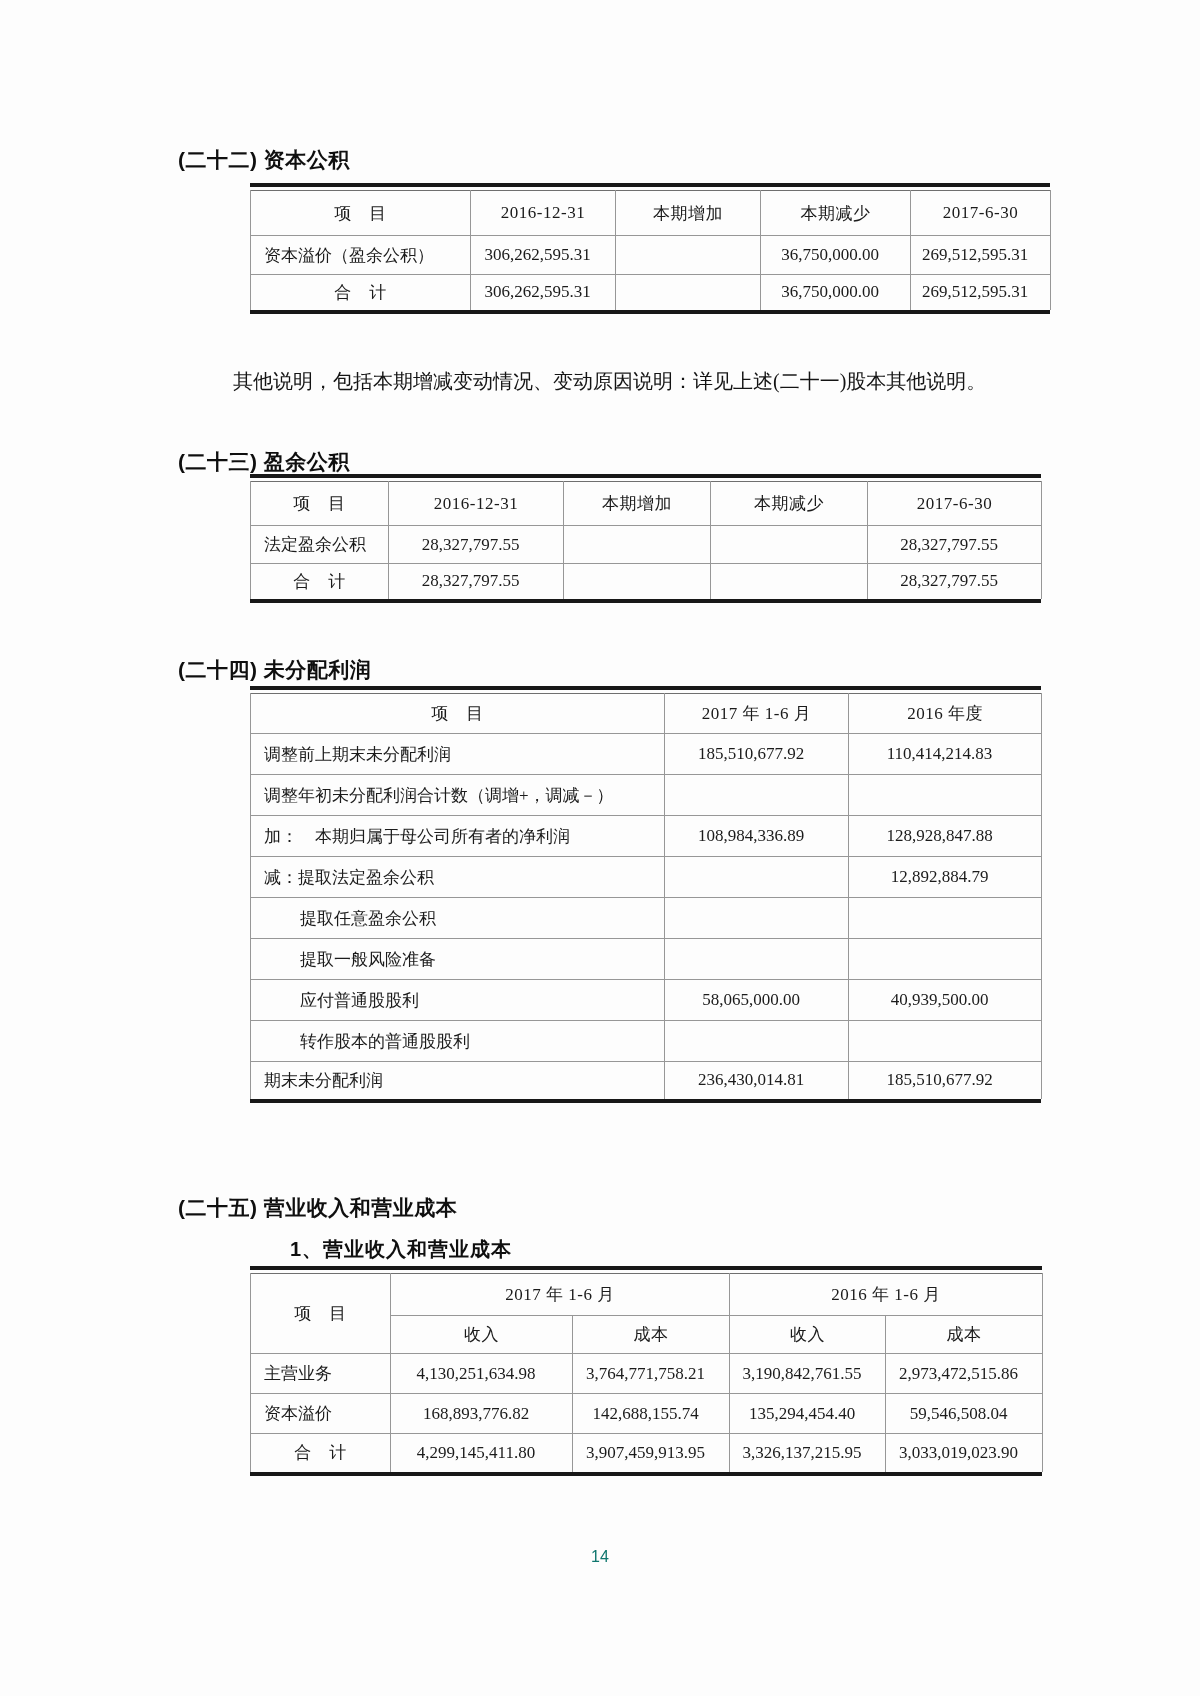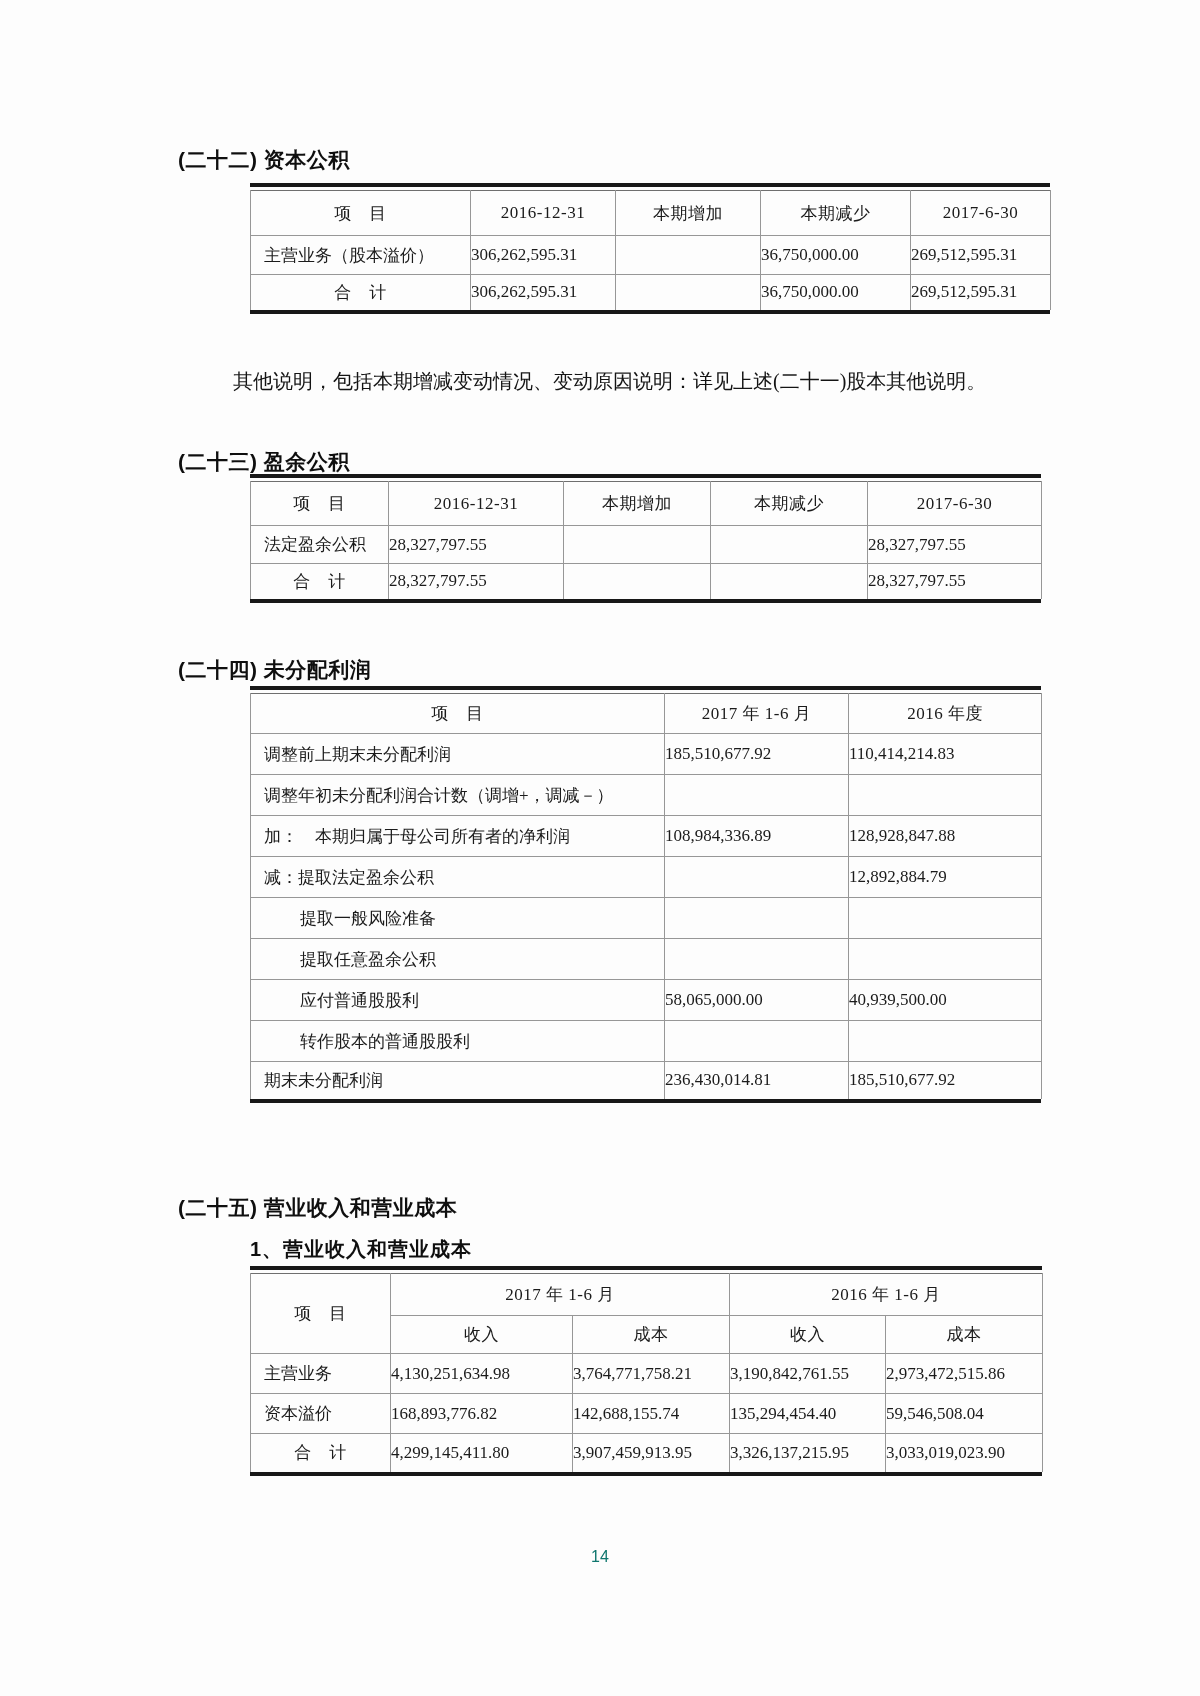--- a/index.html
+++ b/index.html
@@ -4,37 +4,37 @@
 <style>
   html,body{margin:0;padding:0;background:#ffffff;}
   .page{
     position:relative;width:1200px;height:1696px;background:#fdfdfd;
     font-family:"Liberation Serif","DejaVu Serif",serif;color:#1b1b1b;overflow:hidden;
   }
   .hd{
     position:absolute;font-family:"Liberation Sans","DejaVu Sans",sans-serif;
     font-weight:700;font-size:21px;color:#0f0f0f;white-space:nowrap;letter-spacing:.5px;
   }
-  .sub{font-size:20px;letter-spacing:1px;}
+  .sub{font-size:20px;letter-spacing:1px;margin-left:40px;}
   .twrap{
     position:absolute;border-top:4px solid #181818;border-bottom:4px solid #181818;
     padding-top:3px;background:transparent;
   }
   table{
     border-collapse:collapse;table-layout:fixed;width:100%;
     border-top:1px solid #6f6f6f;font-size:17px;color:#1b1b1b;
   }
   th,td{
     border-left:1px solid #979797;border-right:1px solid #979797;border-bottom:1px solid #979797;
     font-weight:400;padding:0;vertical-align:middle;white-space:nowrap;overflow:hidden;
   }
   tr:last-child>td{border-bottom:none;}
   .lbl{text-align:left;padding-left:13px;}
   .ind{padding-left:49px;}
-  .num{text-align:left;padding-right:11px;}
+  .num{text-align:center;padding-right:11px;}
   .ctr{text-align:center;letter-spacing:.5px;}
   .note{position:absolute;font-size:20px;white-space:nowrap;color:#141414;}
   .pageno{
     position:absolute;left:0;width:100%;text-align:center;
     font-family:"Liberation Sans","DejaVu Sans",sans-serif;font-size:16px;color:#0f766e;
   }
 </style>
 </head>
 <body>
 
@@ -52,21 +52,21 @@
         </colgroup>
       <tbody>
           <tr style="height:45px">
         <th class="ctr">项　目</th>
         <th class="ctr">2016-12-31</th>
         <th class="ctr">本期增加</th>
         <th class="ctr">本期减少</th>
         <th class="ctr">2017-6-30</th>
       </tr>
       <tr style="height:39px">
-        <td class="lbl">主营业务（股本溢价）</td>
+        <td class="lbl">资本溢价（盈余公积）</td>
         <td class="num">306,262,595.31</td>
         <td class="num"></td>
         <td class="num">36,750,000.00</td>
         <td class="num">269,512,595.31</td>
       </tr>
       <tr style="height:35px">
         <td class="ctr">合　计</td>
         <td class="num">306,262,595.31</td>
         <td class="num"></td>
         <td class="num">36,750,000.00</td>
@@ -141,26 +141,26 @@
         <td class="lbl">加：　本期归属于母公司所有者的净利润</td>
         <td class="num">108,984,336.89</td>
         <td class="num">128,928,847.88</td>
       </tr>
       <tr style="height:41px">
         <td class="lbl">减：提取法定盈余公积</td>
         <td class="num"></td>
         <td class="num">12,892,884.79</td>
       </tr>
       <tr style="height:41px">
+        <td class="lbl ind">提取任意盈余公积</td>
+        <td class="num"></td>
+        <td class="num"></td>
+      </tr>
+      <tr style="height:41px">
         <td class="lbl ind">提取一般风险准备</td>
-        <td class="num"></td>
-        <td class="num"></td>
-      </tr>
-      <tr style="height:41px">
-        <td class="lbl ind">提取任意盈余公积</td>
         <td class="num"></td>
         <td class="num"></td>
       </tr>
       <tr style="height:41px">
         <td class="lbl ind">应付普通股股利</td>
         <td class="num">58,065,000.00</td>
         <td class="num">40,939,500.00</td>
       </tr>
       <tr style="height:41px">
         <td class="lbl ind">转作股本的普通股股利</td>

